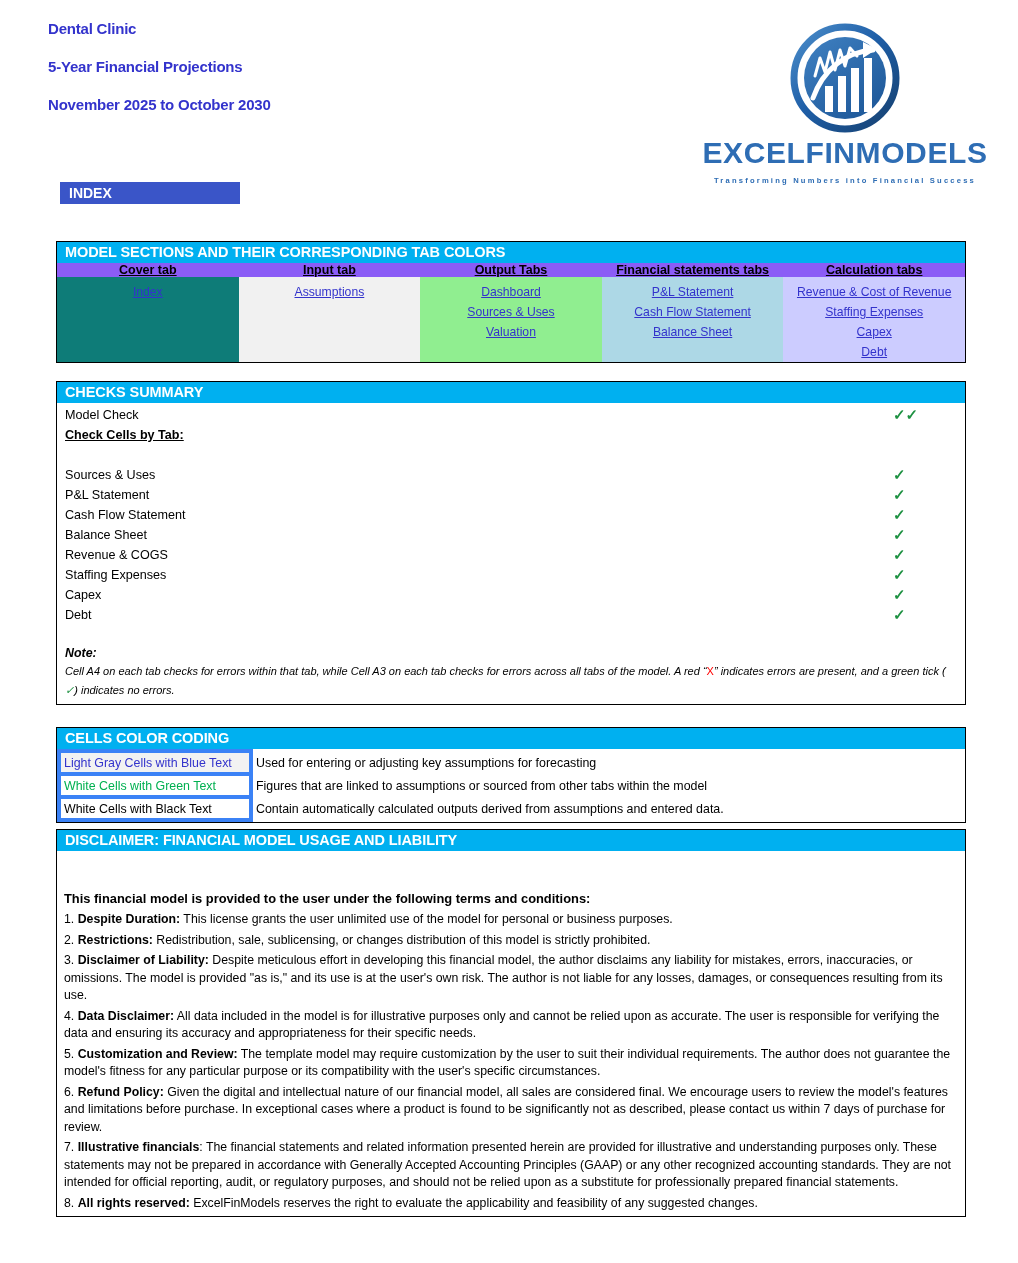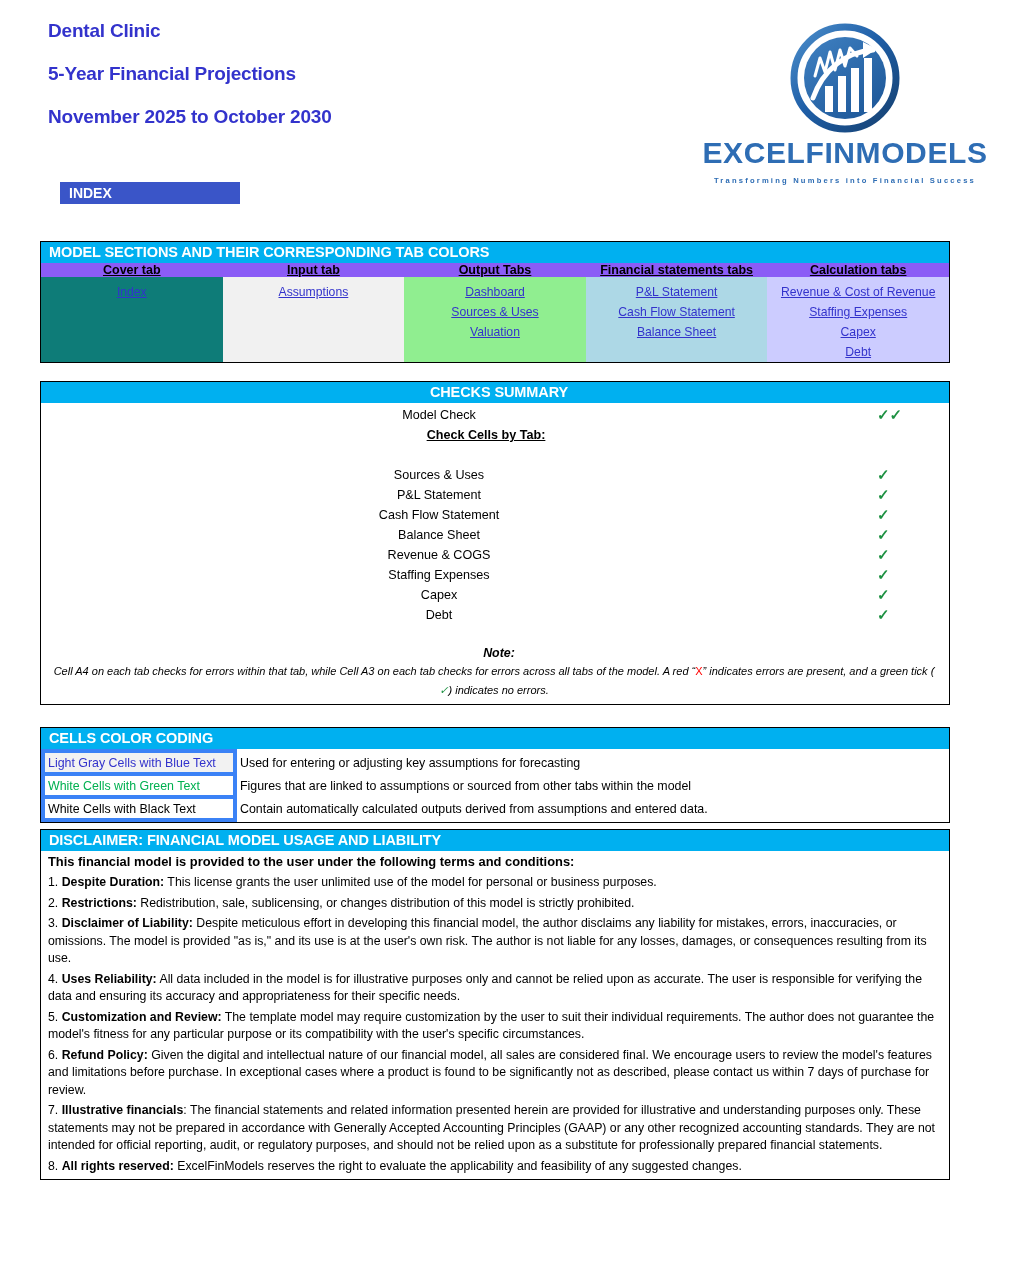--- a/index.html
+++ b/index.html
@@ -22,21 +22,21 @@
     height: 215px;
   }
   .titles {
     position: absolute;
     left: 48px;
     top: 20px;
   }
   .title-line {
     color: #3333CC;
     font-weight: bold;
-    font-size: 19px;
+    font-size: 15px;
     letter-spacing: -0.2px;
     margin-bottom: 21px;
     white-space: nowrap;
   }
   .index-badge {
     position: absolute;
     left: 60px;
     top: 182px;
     width: 180px;
     height: 22px;
@@ -71,21 +71,21 @@
     font-weight: bold;
     font-size: 7.6px;
     letter-spacing: 2.2px;
     color: #2E6DB4;
     margin-top: 6px;
   }
 
   
   .panel {
     position: absolute;
-    left: 40px;
+    left: 56px;
     width: 910px;
     border: 1px solid #000000;
     box-sizing: border-box;
     background: #ffffff;
   }
   .panel-head {
     background: #00B0F0;
     color: #ffffff;
     font-weight: bold;
     font-size: 14.5px;
@@ -124,33 +124,33 @@
     cursor: pointer;
   }
   .col-cover  { background: #0E7C78; }
   .col-cover a { color: #E8E8FF; }
   .col-input  { background: #F1F1F1; }
   .col-output { background: #90EE90; }
   .col-fin    { background: #ADD8E6; }
   .col-calc   { background: #CCCCFF; }
 
   
-  #checks-panel { top: 381px; text-align: center; }
+  #checks-panel { top: 381px; }
   .checks-body { padding: 2px 0 0 0; }
   .check-row {
     display: flex;
     align-items: center;
     height: 20px;
     font-size: 12.6px;
     padding-left: 8px;
     gap: 48px;
   }
   .check-row .label { flex: 0 0 780px; }
   .check-row .mark { color: #1E9142; font-size: 15px; font-weight: bold; letter-spacing: 0px; }
-  .check-row.bold-ul .label { font-weight: bold; text-decoration: underline; margin-left: 47px; }
+  .check-row.bold-ul .label { font-weight: bold; text-decoration: underline; }
   .spacer-row { height: 20px; }
   .note-title {
     font-size: 12.4px;
     font-weight: bold;
     font-style: italic;
     padding-left: 8px;
     line-height: 17px;
   }
   .note-text {
     font-size: 11px;
@@ -176,20 +176,21 @@
   .key-black { background: #ffffff; color: #000000; }
   .code-desc { border-left: 1px solid #000000; padding-left: 4px; }
 
   
   #disclaimer-panel { top: 829px; }
   .disc-body { padding: 1px 8px 4px 7px; }
   .disc-lead {
     font-size: 12.9px;
     font-weight: bold;
     line-height: 19px;
+    margin-top: 37px;
   }
   .disc-item {
     font-size: 12.3px;
     line-height: 17.5px;
     margin-top: 3px;
     text-align: left;
   }
   .disc-item b { font-weight: bold; }
 </style>
 </head>
@@ -362,21 +363,21 @@
     <div class="disc-item">
       <span>1. </span><b>Despite Duration:</b><span> This license grants the user unlimited use of the model for personal or business purposes.</span>
     </div>
     <div class="disc-item">
       <span>2. </span><b>Restrictions:</b><span> Redistribution, sale, sublicensing, or changes distribution of this model is strictly prohibited.</span>
     </div>
     <div class="disc-item">
       <span>3. </span><b>Disclaimer of Liability:</b><span> Despite meticulous effort in developing this financial model, the author disclaims any liability for mistakes, errors, inaccuracies, or omissions. The model is provided "as is," and its use is at the user's own risk.  The author is not liable for  any losses, damages, or consequences resulting from its use.</span>
     </div>
     <div class="disc-item">
-      <span>4. </span><b>Uses Reliability:</b><span> All data included in the model is for illustrative purposes only and cannot be relied upon as accurate. The user is  responsible for verifying the data and ensuring its accuracy and appropriateness for their specific needs.</span>
+      <span>4. </span><b>Data Disclaimer:</b><span> All data included in the model is for illustrative purposes only and cannot be relied upon as accurate. The user is  responsible for verifying the data and ensuring its accuracy and appropriateness for their specific needs.</span>
     </div>
     <div class="disc-item">
       <span>5. </span><b>Customization and Review:</b><span> The template model may require customization by the user to suit their individual requirements. The author does not guarantee the model's fitness for any  particular purpose or its compatibility with the user's  specific circumstances.</span>
     </div>
     <div class="disc-item">
       <span>6. </span><b>Refund Policy:</b><span> Given the digital and intellectual nature of our financial model, all sales are considered final. We encourage users to review the model's  features and limitations before purchase. In exceptional cases where a product is  found to be  significantly not as described, please contact us within 7 days of  purchase for review.</span>
     </div>
     <div class="disc-item">
       <span>7. </span><b>Illustrative financials</b><span>: The financial statements and related information presented herein are provided for illustrative and understanding purposes only. These  statements may not be prepared in accordance with  Generally Accepted Accounting Principles (GAAP)  or any other  recognized accounting  standards. They  are not intended for official reporting, audit, or regulatory purposes, and should not be relied upon as a substitute for  professionally prepared financial statements.</span>
     </div>

